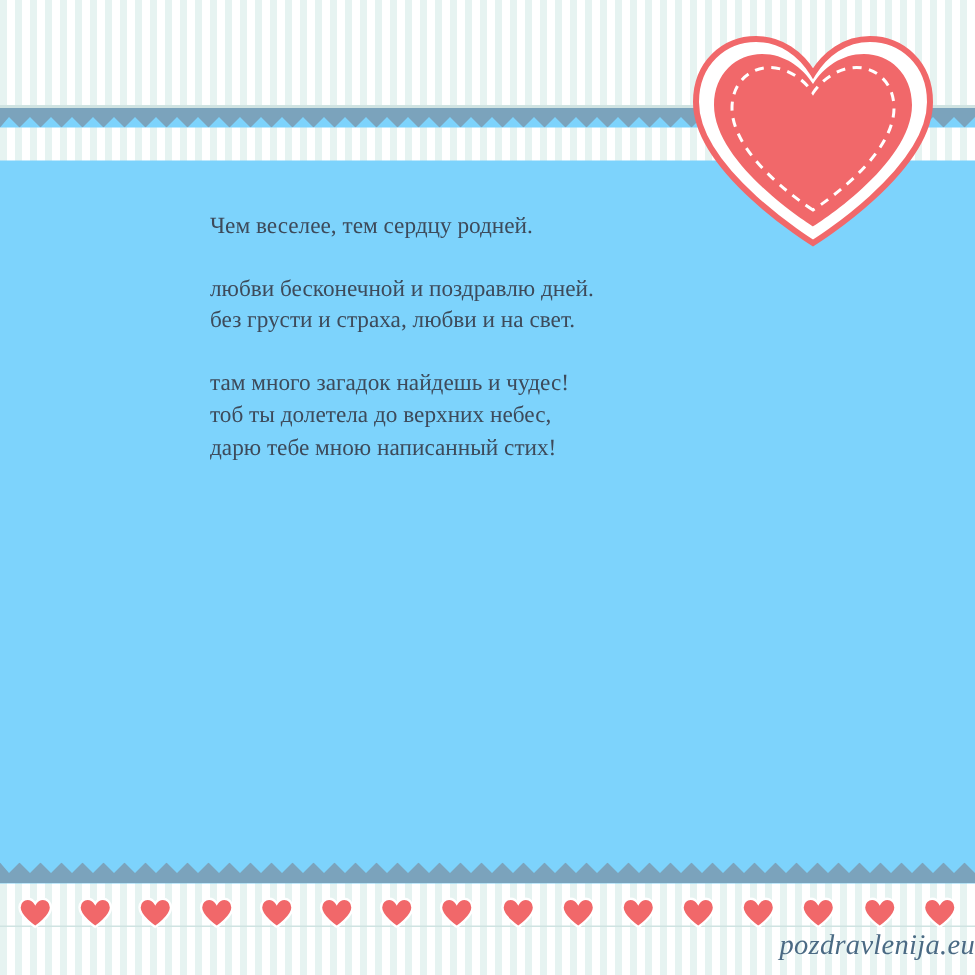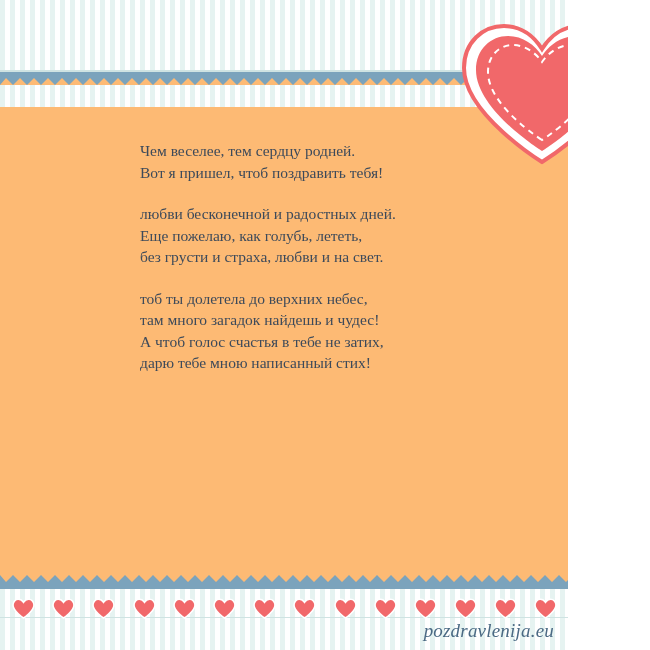--- a/index.html
+++ b/index.html
@@ -8,23 +8,23 @@
   }
   body {
     width: 650px;
     height: 650px;
     background: #ffffff;
     font-family: "Liberation Serif", serif;
     overflow: hidden;
   }
   .card {
     position: relative;
-    width: 568px;
+    width: 650px;
     height: 650px;
-    background: #fdba74;
+    background: #7dd3fc;
     overflow: hidden;
   }
 
   
   .top-band {
     position: absolute;
     top: 0; left: 0;
     width: 650px;
     height: 72px;
     background:
@@ -123,21 +123,21 @@
     display: flex;
     justify-content: space-between;
     padding: 0 12px;
     box-sizing: border-box;
   }
   .mini-heart { width: 23px; height: 21px; }
   .mini-heart svg { display: block; }
 
   .watermark {
     position: absolute;
-    right: 14px;
+    right: 0;
     top: 620px;
     font-family: "Liberation Serif", serif;
     font-style: italic;
     font-size: 19px;
     color: #4b6a84;
     letter-spacing: 0.2px;
   }
 </style>
 </head>
 <body>
@@ -162,31 +162,28 @@
         <path d="M86,144 C86,144 8,96 8,50 C8,24 27,8 48,8 C65,8 78,18 86,31 C94,18 107,8 124,8 C145,8 164,24 164,50 C164,96 86,144 86,144 Z" fill="#ffffff" stroke="#f1686a" stroke-width="4"></path>
         <path d="M86,133 C86,133 20,92 20,52 C20,31 35,18 52,18 C67,18 79,27 86,38 C93,27 105,18 120,18 C137,18 152,31 152,52 C152,92 86,133 86,133 Z" fill="#f1686a"></path>
         <path d="M86,122 C86,122 32,88 32,54 C32,37 44,27 57,27 C69,27 80,35 86,44 C92,35 103,27 115,27 C128,27 140,37 140,54 C140,88 86,122 86,122 Z" fill="none" stroke="#ffffff" stroke-width="2" stroke-dasharray="6 5"></path>
       </g>
     </svg>
   </div>
 
   <div class="poem">
     <div class="stanza">
       <p>Чем веселее, тем сердцу родней.</p>
-      <p>Вот я пришел, чтоб поздравить тебя!</p>
     </div>
     <div class="stanza">
-      <p>любви бесконечной и радостных дней.</p>
-      <p>Еще пожелаю, как голубь, лететь,</p>
+      <p>любви бесконечной и поздравлю дней.</p>
       <p>без грусти и страха, любви и на свет.</p>
     </div>
     <div class="stanza">
+      <p>там много загадок найдешь и чудес!</p>
       <p>тоб ты долетела до верхних небес,</p>
-      <p>там много загадок найдешь и чудес!</p>
-      <p>А чтоб голос счастья в тебе не затих,</p>
       <p>дарю тебе мною написанный стих!</p>
     </div>
   </div>
 
   <div class="zig bottom-zigzag">
     <svg width="650" height="14" viewBox="0 0 650 14" preserveAspectRatio="none">
       <path d="M0,14 L650,14 L650,7 L643,0 L636,7 L629,0 L622,7 L615,0 L608,7 L601,0 L594,7 L587,0 L580,7 L573,0 L566,7 L559,0 L552,7 L545,0 L538,7 L531,0 L524,7 L517,0 L510,7 L503,0 L496,7 L489,0 L482,7 L475,0 L468,7 L461,0 L454,7 L447,0 L440,7 L433,0 L426,7 L419,0 L412,7 L405,0 L398,7 L391,0 L384,7 L377,0 L370,7 L363,0 L356,7 L349,0 L342,7 L335,0 L328,7 L321,0 L314,7 L307,0 L300,7 L293,0 L286,7 L279,0 L272,7 L265,0 L258,7 L251,0 L244,7 L237,0 L230,7 L223,0 L216,7 L209,0 L202,7 L195,0 L188,7 L181,0 L174,7 L167,0 L160,7 L153,0 L146,7 L139,0 L132,7 L125,0 L118,7 L111,0 L104,7 L97,0 L90,7 L83,0 L76,7 L69,0 L62,7 L55,0 L48,7 L41,0 L34,7 L27,0 L20,7 L13,0 L6,7 L0,0 Z" fill="#7ba3bc"></path>
     </svg>
   </div>
 

